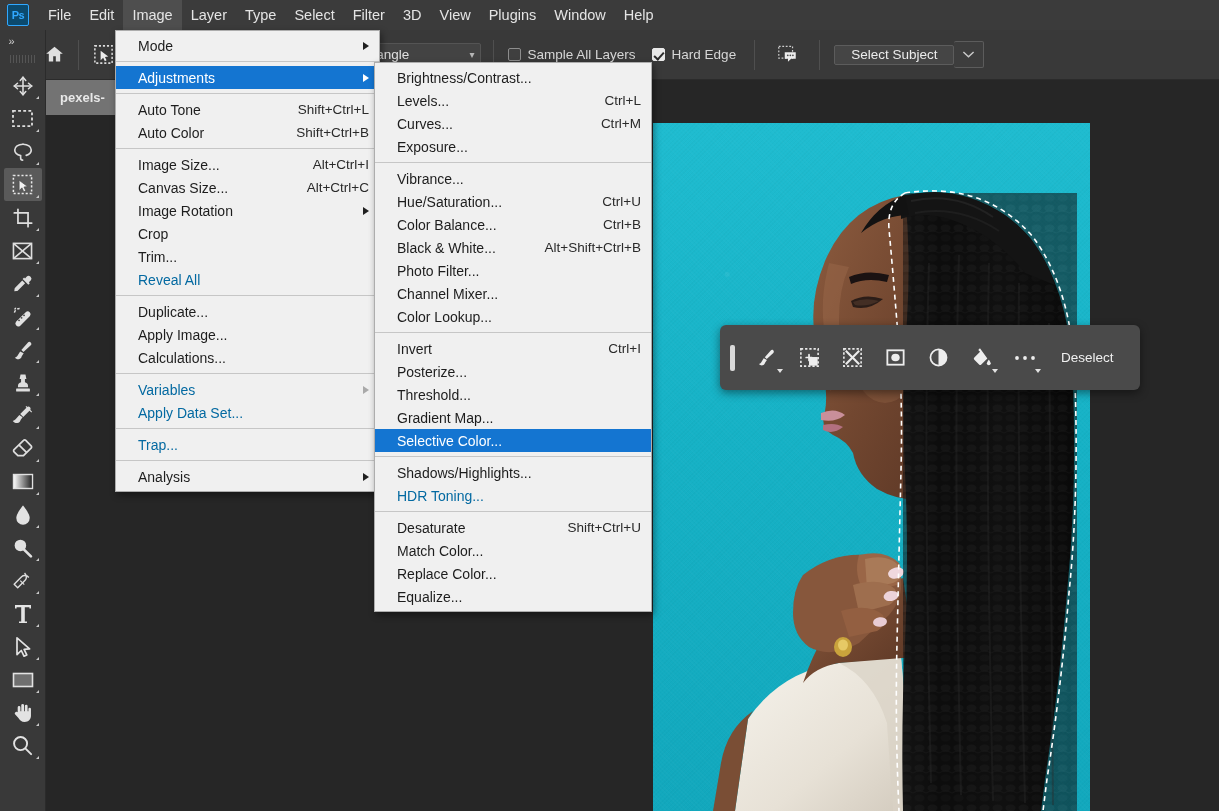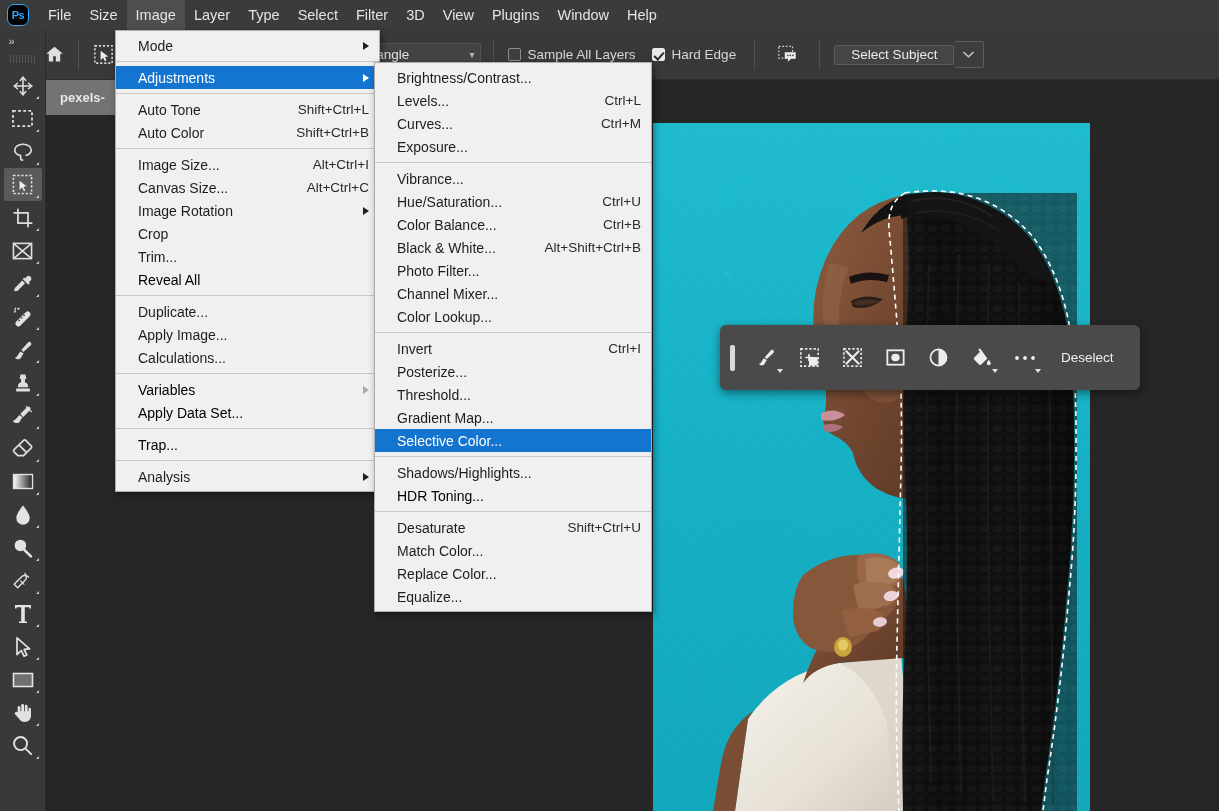--- a/index.html
+++ b/index.html
@@ -11,21 +11,21 @@
   }
   #app { position: relative; width: 1219px; height: 811px; background: #323232; }
 
   
   .menubar {
     position: absolute; left: 0; top: 0; width: 1219px; height: 30px;
     background: #3b3b3b; display: flex; align-items: center;
   }
   .ps-logo {
     width: 22px; height: 22px; margin-left: 7px; margin-right: 10px;
-    background: #000000; border: 1px solid #31a8ff; border-radius: 7px;
+    background: #0c4a6e; border: 1px solid #31a8ff; border-radius: 2px;
     color: #31a8ff; font-size: 11px; font-weight: bold;
     display: flex; align-items: center; justify-content: center;
     letter-spacing: -0.5px;
   }
   .menubar-item {
     height: 30px; padding: 16px 9px; display: flex; align-items: center;
     color: #e4e4e4; font-size: 14.5px; white-space: nowrap;
   }
   .menubar-item.active { background: #4e4e4e; }
 
@@ -153,41 +153,41 @@
     position: absolute; background: #f0f0f0; border: 1px solid #adadad;
     box-shadow: 2px 3px 7px rgba(0,0,0,.42); padding: 3px 0; z-index: 60;
   }
   #image-menu { left: 115px; top: 30px; width: 265px; }
   #adj-menu { left: 374px; top: 62px; width: 278px; }
   .mi {
     height: 23px; display: flex; align-items: center; position: relative;
     padding: 0 10px 0 22px; color: #1d1d1d; font-size: 14px; white-space: nowrap;
   }
   .mi.sel { background: #1475d1; color: #ffffff; }
-  .mi.disabled { color: #000000; }
+  .mi.disabled { color: #0369a1; }
   .mi .accel { margin-left: auto; padding-left: 26px; color: #2a2a2a; font-size: 13.5px; }
   .mi .arrow {
     margin-left: auto; width: 0; height: 0;
     border-top: 4.5px solid transparent; border-bottom: 4.5px solid transparent;
     border-left: 6px solid #202020;
   }
   .mi.sel .arrow { border-left-color: #ffffff; }
   .mi.disabled .arrow { border-left-color: #a9a9a9; }
   .msep { height: 1px; background: #c6c6c6; margin: 4px 0; }
 </style>
 </head>
 <body>
 
 <div id="app">
 
   <div class="menubar">
     <div class="ps-logo">Ps</div>
     <div id="menubar-items" style="display:flex;align-items:center;">
         <div class="menubar-item">File</div>
-        <div class="menubar-item">Size</div>
+        <div class="menubar-item">Edit</div>
         <div class="menubar-item active">Image</div>
         <div class="menubar-item">Layer</div>
         <div class="menubar-item">Type</div>
         <div class="menubar-item">Select</div>
         <div class="menubar-item">Filter</div>
         <div class="menubar-item">3D</div>
         <div class="menubar-item">View</div>
         <div class="menubar-item">Plugins</div>
         <div class="menubar-item">Window</div>
         <div class="menubar-item">Help</div>

